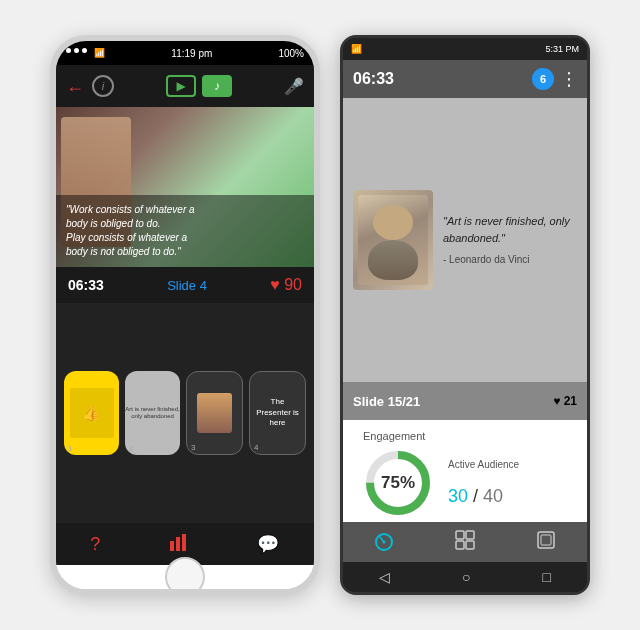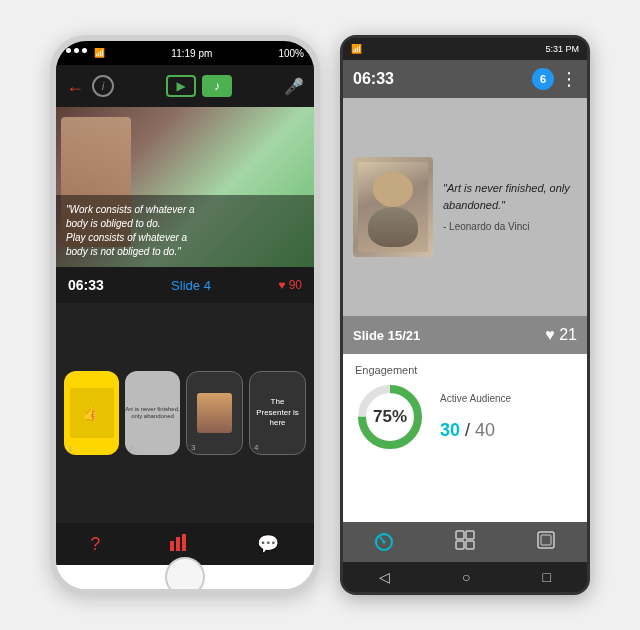--- a/index.html
+++ b/index.html
@@ -115,21 +115,21 @@
       background: #1a1a1a;
       height: 36px;
       display: flex;
       align-items: center;
       justify-content: space-between;
       padding: 0 12px;
       flex-shrink: 0;
     }
     .slide-timer { color: #fff; font-size: 14px; font-weight: bold; }
     .slide-name { color: #2196f3; font-size: 13px; }
-    .slide-likes { color: #e53935; font-size: 12px; }
+    .slide-likes { color: #e53935; font-size: 16px; }
 
     .slides-strip {
       background: #222;
       flex: 1;
       display: flex;
       align-items: center;
       padding: 8px;
       gap: 6px;
       overflow: hidden;
     }
@@ -297,26 +297,26 @@
     .phone2-slide-footer {
       background: #888;
       height: 38px;
       display: flex;
       align-items: center;
       justify-content: space-between;
       padding: 0 10px;
       flex-shrink: 0;
     }
     .slide-num-label { color: #fff; font-size: 13px; font-weight: bold; }
-    .slide-likes2 { color: #ffffff; font-size: 16px; }
+    .slide-likes2 { color: #000000; font-size: 12px; font-weight: bold; }
 
     .phone2-engagement {
       background: #fff;
-      height: 168px;
-      padding: 10px 12px;
+      height: 102px;
+      padding: 10px 20px;
       position: relative;
       flex-shrink: 0;
     }
     .engagement-title { font-size: 11px; color: #555; margin-bottom: 6px; }
     .engagement-content { display: flex; align-items: center; gap: 15px; }
     .donut-container {
       position: relative;
       width: 70px; height: 70px;
     }
     .donut-svg { width: 70px; height: 70px; }
@@ -327,21 +327,21 @@
       font-size: 17px;
       font-weight: bold;
       color: #333;
     }
     .engagement-stats { flex: 1; }
     .audience-label { font-size: 10px; color: #555; margin-bottom: 16px; }
     .audience-numbers {
       font-size: 18px;
       color: #333;
     }
-    .audience-num-active { color: #00bcd4; font-weight: bold; }
+    .audience-num-active { color: #00bcd4; font-weight: normal; }
     .audience-num-total { color: #777; }
 
     .phone2-bottom-bar {
       background: #555;
       height: 40px;
       display: flex;
       align-items: center;
       justify-content: space-around;
       flex-shrink: 0;
     }

